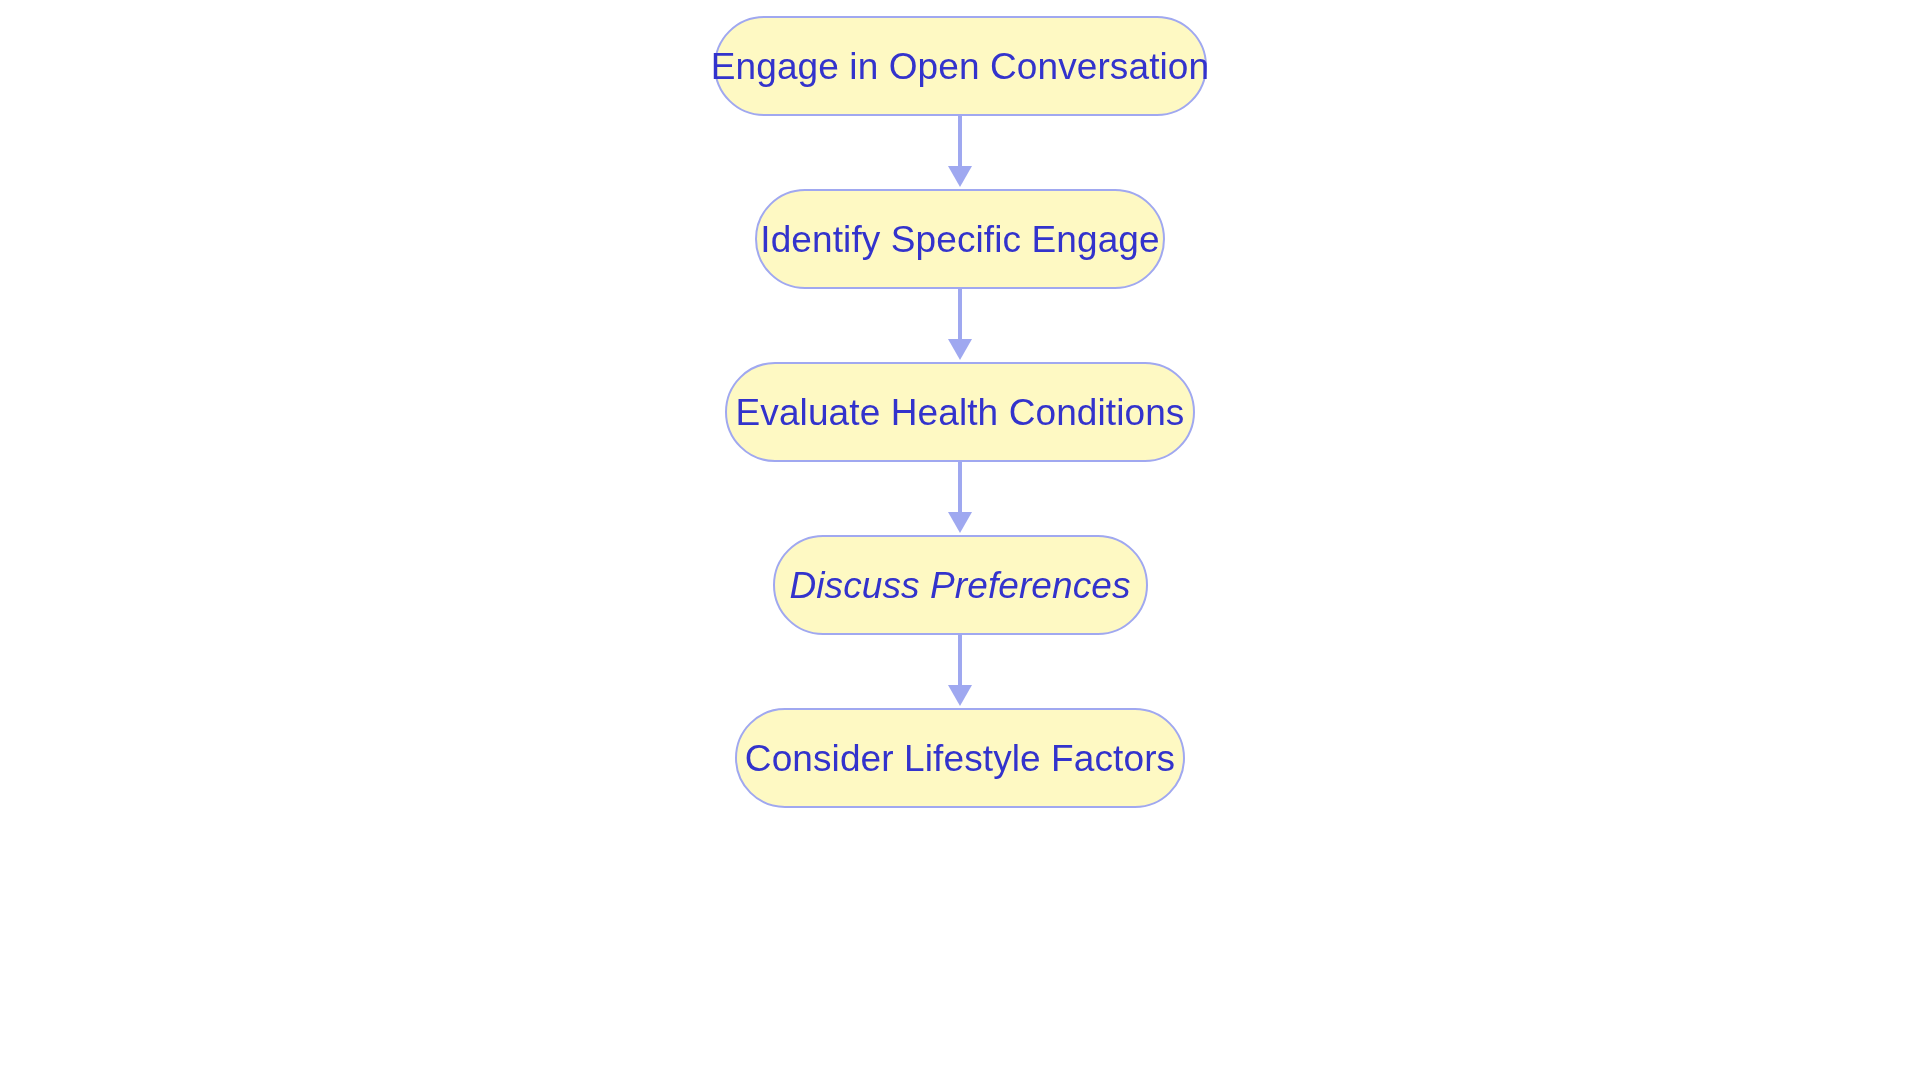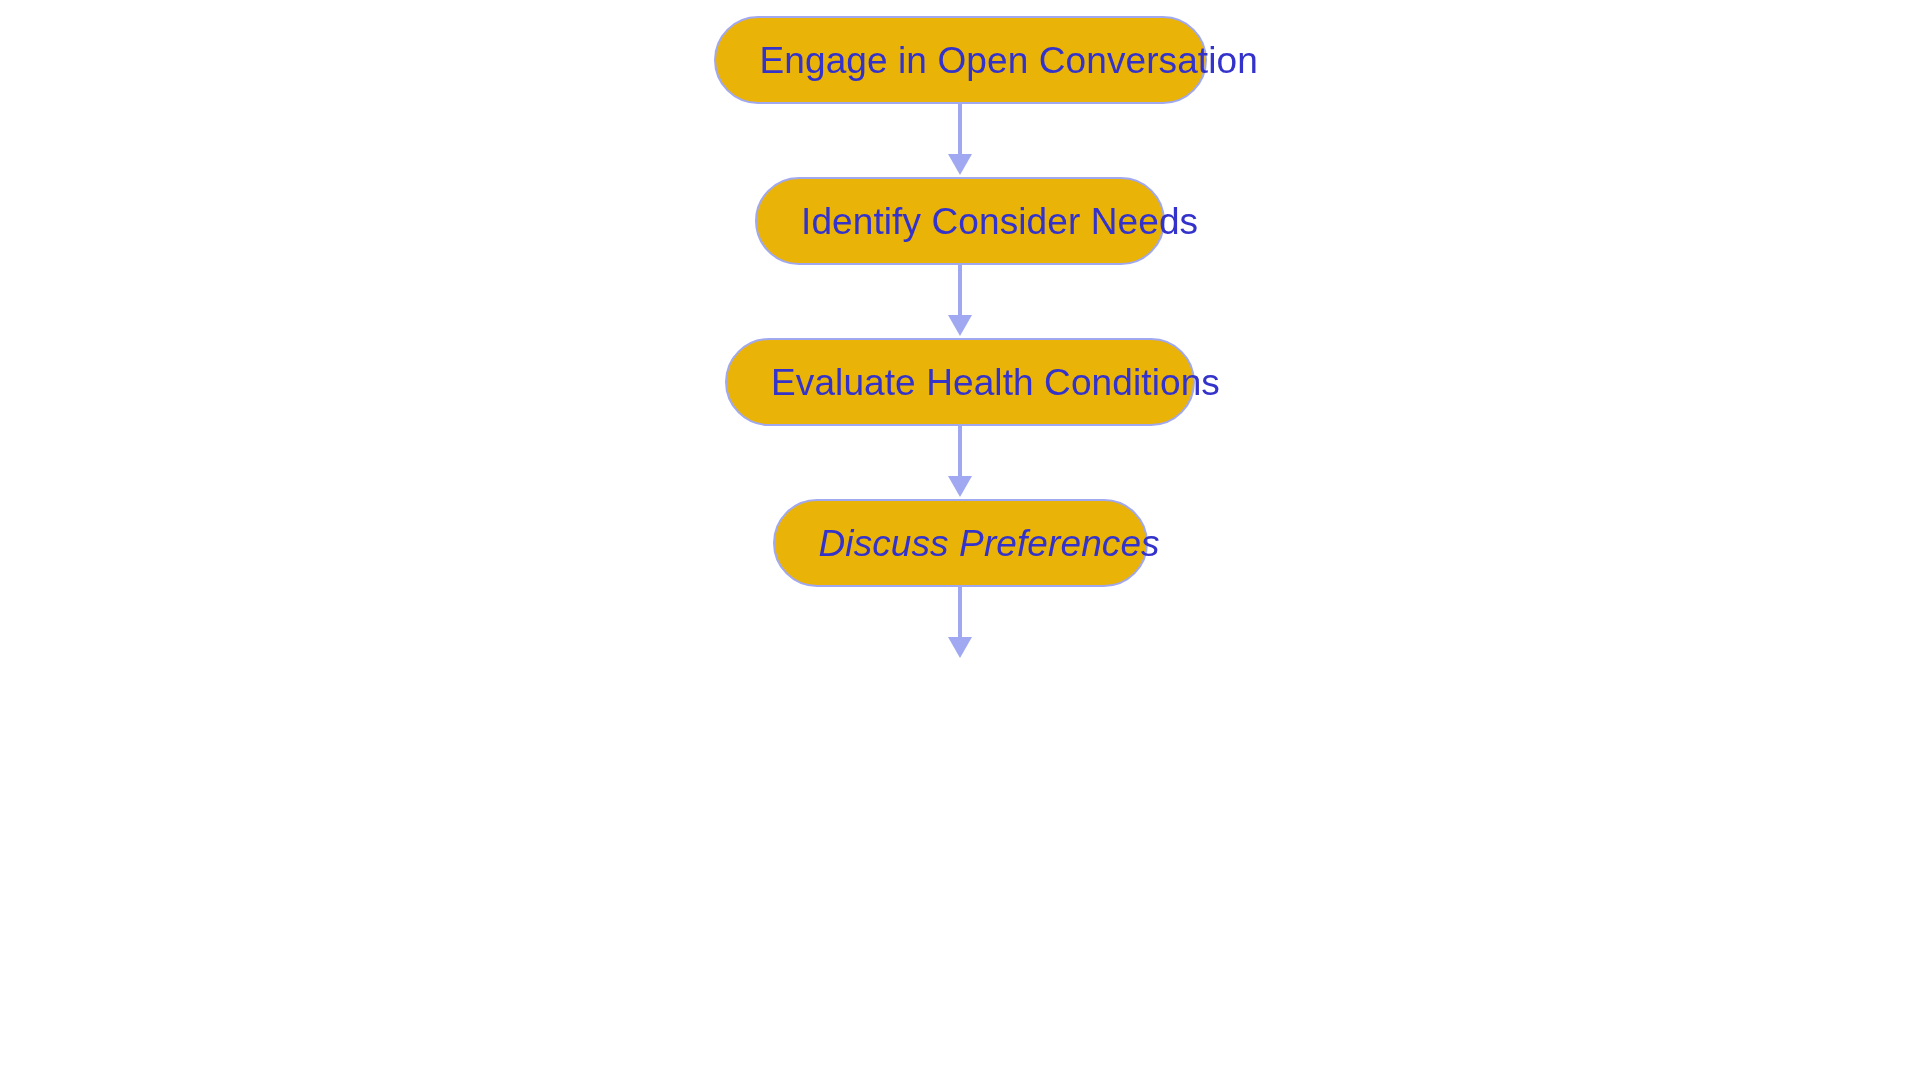--- a/index.html
+++ b/index.html
@@ -31,27 +31,27 @@
     display: flex;
     flex-direction: column;
     align-items: center;
     justify-content: flex-start;
     padding-top: 16px;
     box-sizing: border-box;
   }
 
   .flow-node {
     box-sizing: border-box;
-    height: 88px;
+    height: 100px;
     border-radius: 60px;
-    background: #eab308;
+    background: #fef9c3;
     border: 2px solid #a0a8f0;
     display: flex;
     align-items: center;
-    justify-content: flex-start;
+    justify-content: center;
     flex: 0 0 auto;
   }
 
   .flow-node-label {
     color: #3333cc;
     font-size: 37px;
     font-weight: 400;
     letter-spacing: 0.1px;
     line-height: 1;
     white-space: nowrap;
@@ -84,21 +84,21 @@
     <div class="flow-node" style="width:493px;">
       <span class="flow-node-label">Engage in Open Conversation</span>
     </div>
 
     <svg class="flow-connector" viewBox="0 0 40 73" aria-hidden="true">
       <line class="connector-line" x1="20" y1="0" x2="20" y2="52"></line>
       <polygon class="connector-head" points="8,50 32,50 20,71"></polygon>
     </svg>
 
     <div class="flow-node" style="width:410px;">
-      <span class="flow-node-label">Identify Consider Needs</span>
+      <span class="flow-node-label">Identify Specific Engage</span>
     </div>
 
     <svg class="flow-connector" viewBox="0 0 40 73" aria-hidden="true">
       <line class="connector-line" x1="20" y1="0" x2="20" y2="52"></line>
       <polygon class="connector-head" points="8,50 32,50 20,71"></polygon>
     </svg>
 
     <div class="flow-node" style="width:470px;">
       <span class="flow-node-label">Evaluate Health Conditions</span>
     </div>
@@ -110,15 +110,18 @@
 
     <div class="flow-node" style="width:375px;font-style:italic;">
       <span class="flow-node-label">Discuss Preferences</span>
     </div>
 
     <svg class="flow-connector" viewBox="0 0 40 73" aria-hidden="true">
       <line class="connector-line" x1="20" y1="0" x2="20" y2="52"></line>
       <polygon class="connector-head" points="8,50 32,50 20,71"></polygon>
     </svg>
 
+    <div class="flow-node" style="width:450px;">
+      <span class="flow-node-label">Consider Lifestyle Factors</span>
+    </div>
 
   </div>
 </div>
 
 </body></html>

